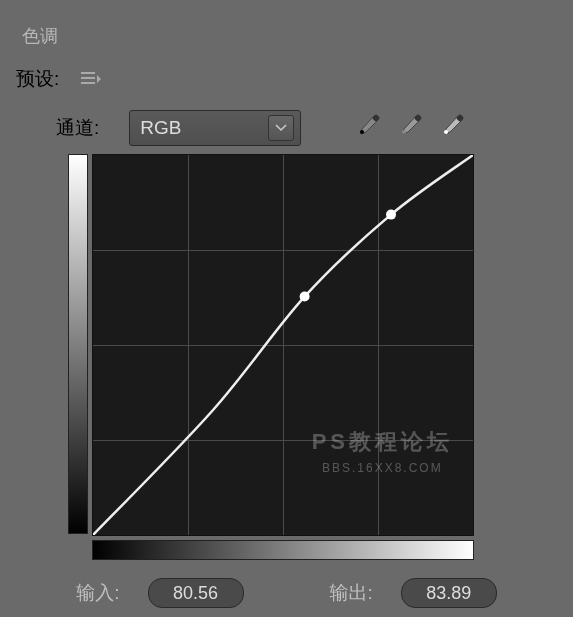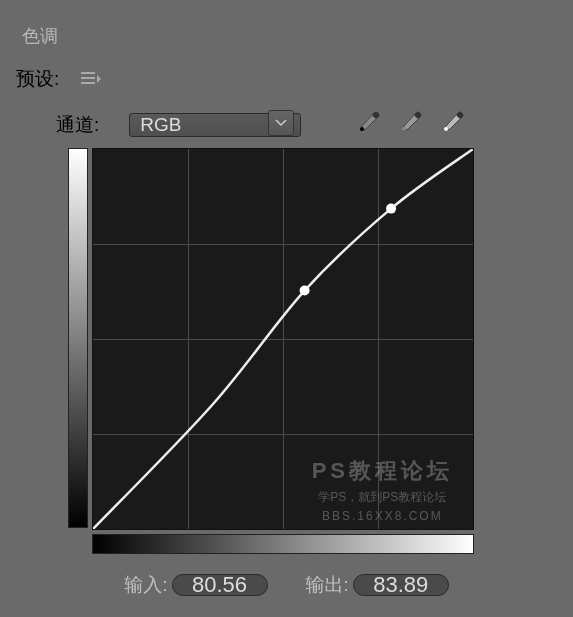--- a/index.html
+++ b/index.html
@@ -63,26 +63,26 @@
 }
 .channel-row {
   display: flex;
   align-items: center;
   margin-left: 40px;
   margin-bottom: 8px;
   gap: 24px;
 }
 .channel-select {
   width: 172px;
-  height: 24px;
+  height: 36px;
   background: linear-gradient(to bottom, #5a5a5a, #4f4f4f);
   border: 1px solid #2b2b2b;
   border-radius: 3px;
   display: flex;
-  align-items: flex-end;
+  align-items: center;
   justify-content: space-between;
   padding: 0 6px 0 10px;
   color: #ddd;
   font-size: 19px;
   cursor: pointer;
 }
 .channel-select .chev {
   width: 26px;
   height: 26px;
   background: linear-gradient(to bottom, #666, #555);
@@ -136,41 +136,41 @@
   margin-top: 4px;
   width: 382px;
   height: 20px;
   background: linear-gradient(to right, #000, #fff);
   border: 1px solid #222;
 }
 .io-row {
   display: flex;
   align-items: center;
   justify-content: center;
-  gap: 4px;
+  gap: 28px;
   margin-top: 18px;
 }
 .io-label {
   font-size: 19px;
   color: #c0c0c0;
 }
 .io-input {
   width: 96px;
-  height: 22px;
+  height: 30px;
   background: #4a4a4a;
   border: 1px solid #2a2a2a;
   color: #ddd;
-  font-size: 22px;
+  font-size: 18px;
   text-align: center;
   border-radius: 14px;
 }
 .watermark {
   position: absolute;
   right: 120px;
-  top: 453px;
+  top: 424px;
   text-align: center;
   color: rgba(200,200,200,0.35);
   font-size: 12px;
   line-height: 1.6;
   pointer-events: none;
 }
 .watermark .big {
   font-size: 22px;
   letter-spacing: 4px;
   font-weight: bold;
@@ -251,15 +251,14 @@
     <span class="io-label">输入:</span>
     <input class="io-input" value="80.56" style="">
     <span style="width:30px"></span>
     <span class="io-label">输出:</span>
     <input class="io-input" value="83.89" style="">
   </div>
 </div>
 
 <div class="watermark">
   <div class="big">PS教程论坛</div>
-  <div>学PS，就到PS教程论坛</div>
   <div style="letter-spacing:2px">BBS.16XX8.COM</div>
 </div>
 
 </body></html>

